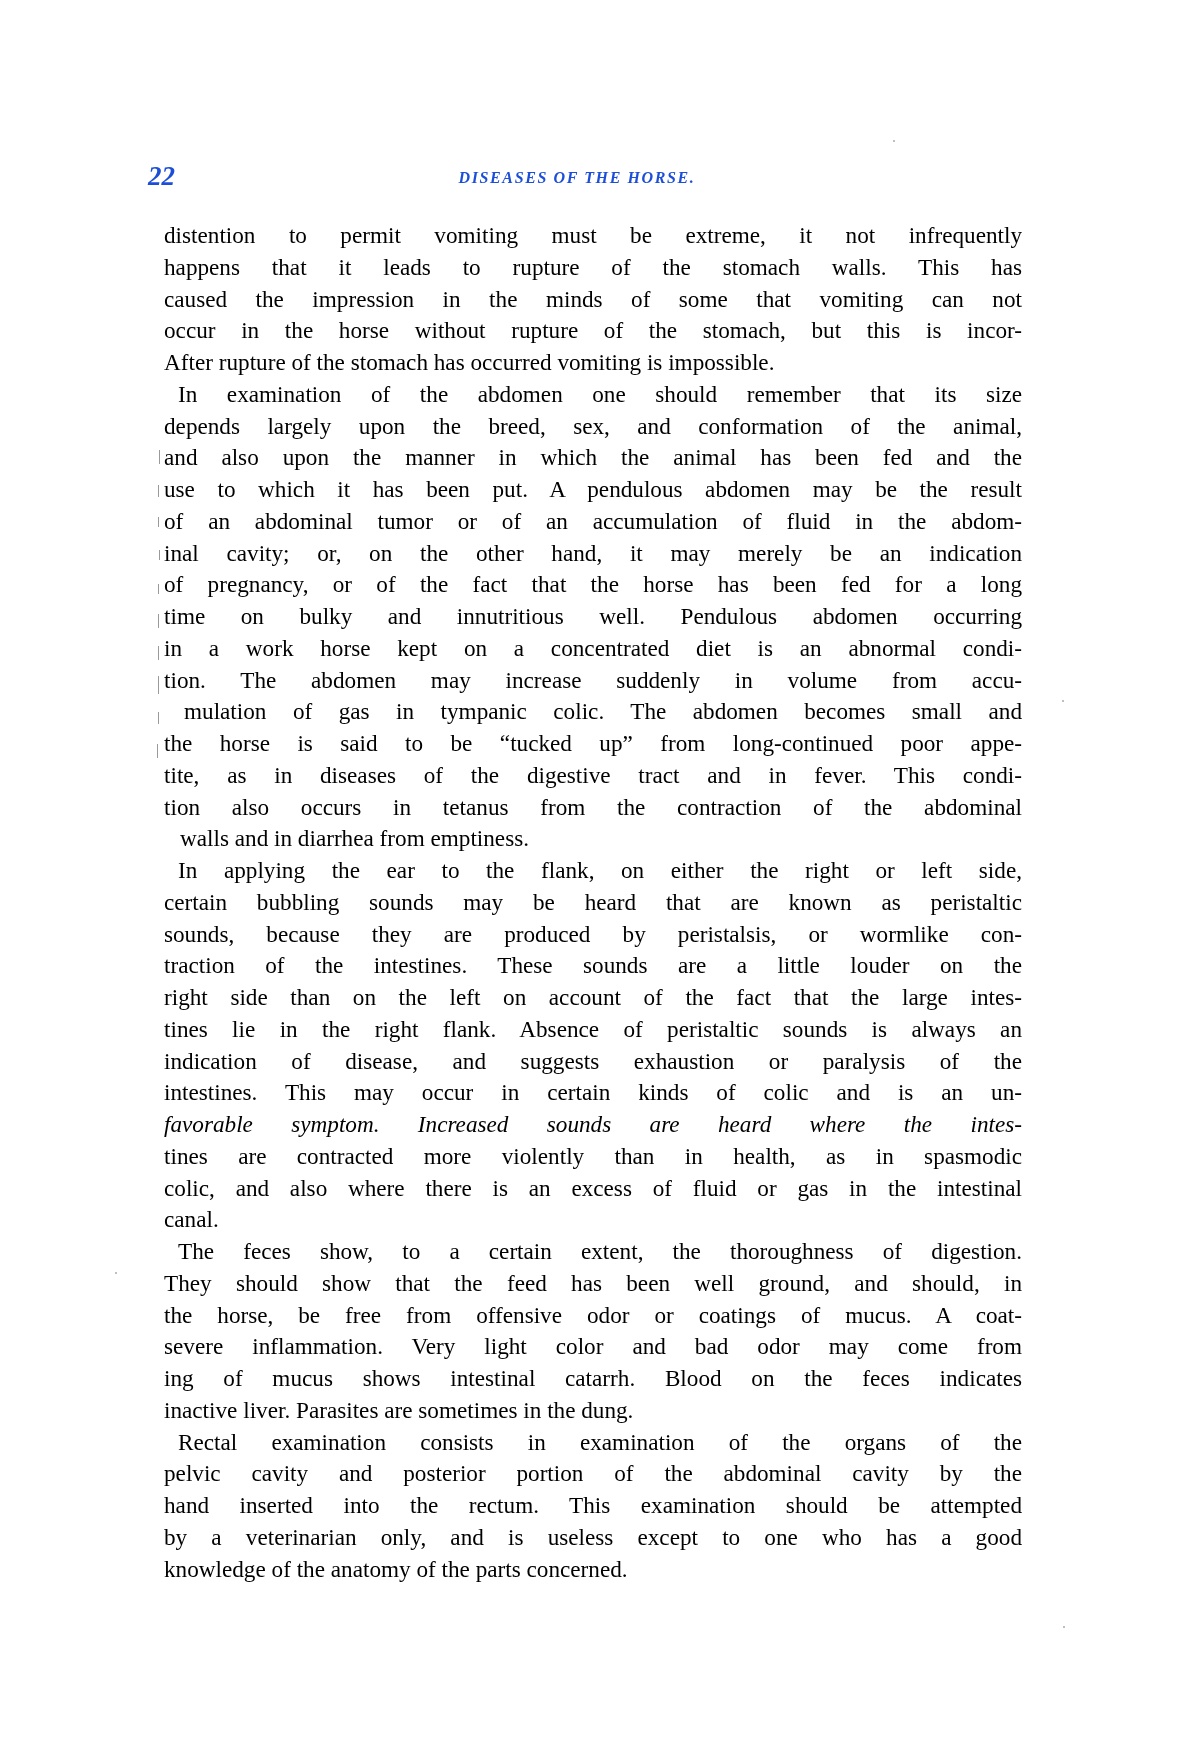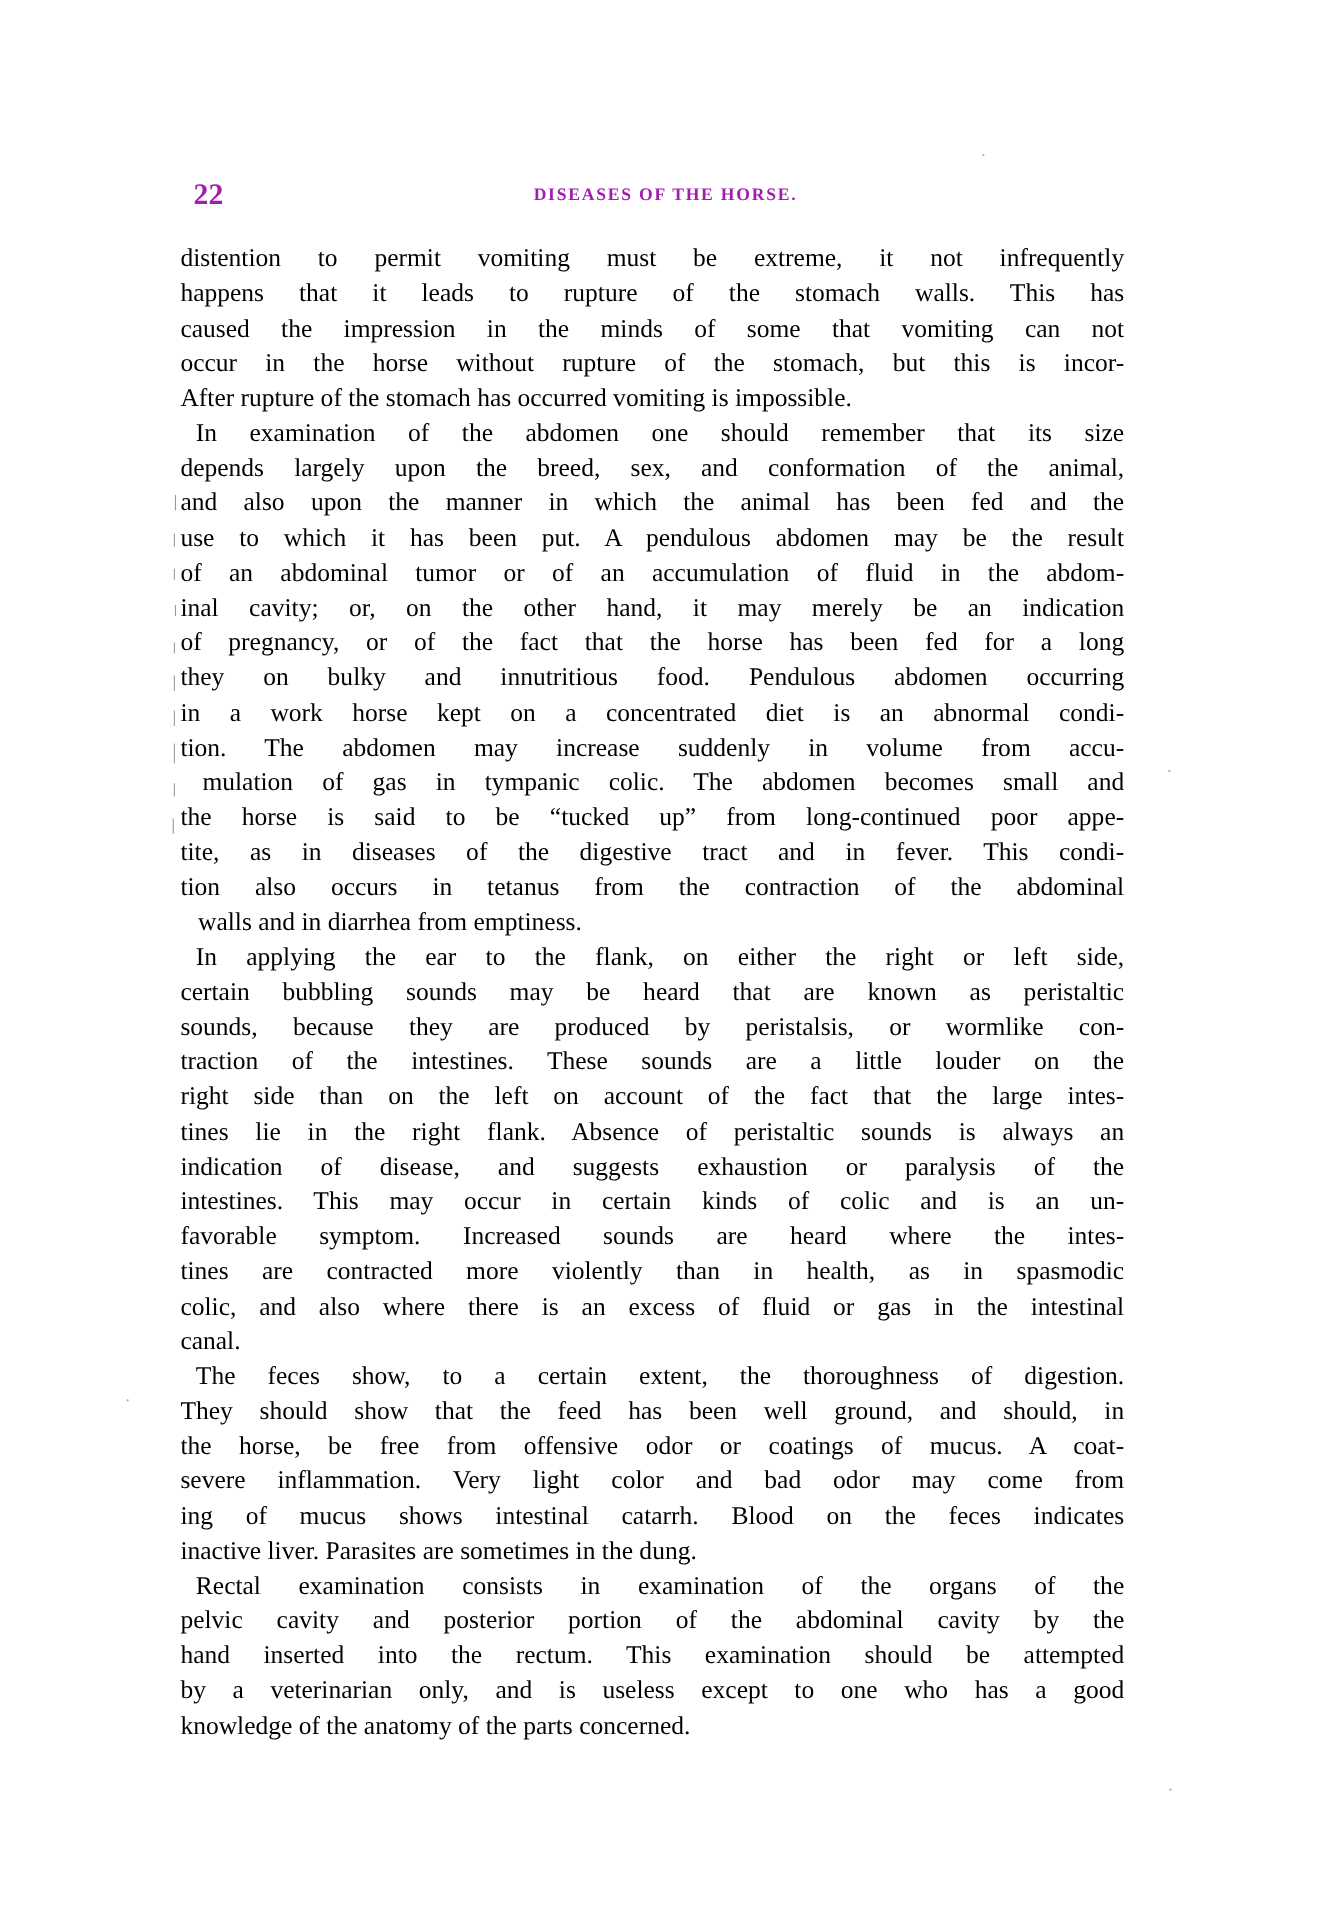--- a/index.html
+++ b/index.html
@@ -1,20 +1,20 @@
 <!DOCTYPE html>
 <html><head>
 <meta charset="utf-8">
 <style>
   html, body { margin: 0; padding: 0; background: #ffffff; }
   body { width: 1200px; height: 1755px; position: relative; overflow: hidden; }
   .page { position: absolute; left: 0; top: 0; width: 1200px; height: 1755px; background: #fff; }
   .running-head {
-    position: absolute; left: 176px; top: 160px; width: 858px; height: 32px;
-    font-family: "Liberation Serif", "DejaVu Serif", serif; color: #a21caf;
+    position: absolute; left: 148px; top: 160px; width: 858px; height: 32px;
+    font-family: "Liberation Serif", "DejaVu Serif", serif; color: #1d4ed8; font-style: italic;
   }
   .page-number { position: absolute; left: 0; top: 0; font-size: 27px; font-weight: bold; line-height: 32px; }
   .running-title {
     position: absolute; left: 0; right: 0; top: 4px; text-align: center;
     font-size: 16px; letter-spacing: 1.6px; font-weight: bold; line-height: 28px;
   }
   .body-text {
     position: absolute; left: 164px; top: 220px; width: 858px;
     font-family: "Liberation Serif", "DejaVu Serif", serif;
     font-size: 23.2px; line-height: 31.75px; color: #000000;
@@ -43,39 +43,39 @@
         <span class="line last" style="display: block;">After rupture of the stomach has occurred vomiting is impossible.</span>
       </div>
       <div>
         <span class="line indent" style="display: block;">In examination of the abdomen one should remember that its size</span>
         <span class="line" style="display: block;">depends largely upon the breed, sex, and conformation of the animal,</span>
         <span class="line" style="display: block;">and also upon the manner in which the animal has been fed and the</span>
         <span class="line" style="display: block;">use to which it has been put.  A pendulous abdomen may be the result</span>
         <span class="line" style="display: block;">of an abdominal tumor or of an accumulation of fluid in the abdom-</span>
         <span class="line" style="display: block;">inal cavity; or, on the other hand, it may merely be an indication</span>
         <span class="line" style="display: block;">of pregnancy, or of the fact that the horse has been fed for a long</span>
-        <span class="line" style="display: block;">they on bulky and innutritious food.  Pendulous abdomen occurring</span>
+        <span class="line" style="display: block;">time on bulky and innutritious well.  Pendulous abdomen occurring</span>
         <span class="line" style="display: block;">in a work horse kept on a concentrated diet is an abnormal condi-</span>
         <span class="line" style="display: block;">tion.  The abdomen may increase suddenly in volume from accu-</span>
         <span class="line" style="display: block; margin-left: 20px;">mulation of gas in tympanic colic.  The abdomen becomes small and</span>
         <span class="line" style="display: block;">the horse is said to be “tucked up” from long-continued poor appe-</span>
         <span class="line" style="display: block;">tite, as in diseases of the digestive tract and in fever.  This condi-</span>
         <span class="line" style="display: block;">tion also occurs in tetanus from the contraction of the abdominal</span>
         <span class="line last" style="display: block; margin-left: 16px;">walls and in diarrhea from emptiness.</span>
       </div>
       <div>
         <span class="line indent" style="display: block;">In applying the ear to the flank, on either the right or left side,</span>
         <span class="line" style="display: block;">certain bubbling sounds may be heard that are known as peristaltic</span>
         <span class="line" style="display: block;">sounds, because they are produced by peristalsis, or wormlike con-</span>
         <span class="line" style="display: block;">traction of the intestines.  These sounds are a little louder on the</span>
         <span class="line" style="display: block;">right side than on the left on account of the fact that the large intes-</span>
         <span class="line" style="display: block;">tines lie in the right flank.  Absence of peristaltic sounds is always an</span>
         <span class="line" style="display: block;">indication of disease, and suggests exhaustion or paralysis of the</span>
         <span class="line" style="display: block;">intestines.  This may occur in certain kinds of colic and is an un-</span>
-        <span class="line" style="display: block;">favorable symptom.  Increased sounds are heard where the intes-</span>
+        <span class="line" style="display: block; font-style: italic;">favorable symptom.  Increased sounds are heard where the intes-</span>
         <span class="line" style="display: block;">tines are contracted more violently than in health, as in spasmodic</span>
         <span class="line" style="display: block;">colic, and also where there is an excess of fluid or gas in the intestinal</span>
         <span class="line last" style="display: block;">canal.</span>
       </div>
       <div>
         <span class="line indent" style="display: block;">The feces show, to a certain extent, the thoroughness of digestion.</span>
         <span class="line" style="display: block;">They should show that the feed has been well ground, and should, in</span>
         <span class="line" style="display: block;">the horse, be free from offensive odor or coatings of mucus.  A coat-</span>
         <span class="line" style="display: block;">severe inflammation.  Very light color and bad odor may come from</span>
         <span class="line" style="display: block;">ing of mucus shows intestinal catarrh.  Blood on the feces indicates</span>

